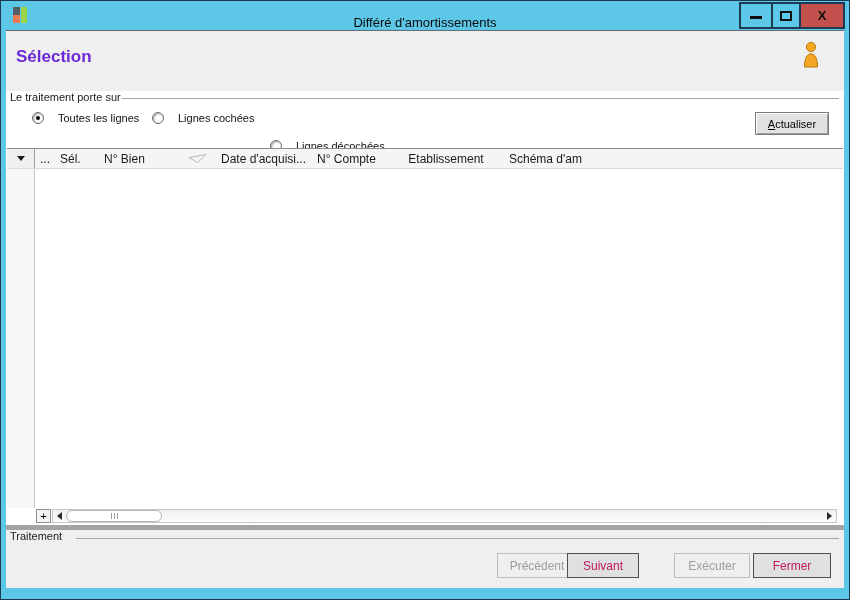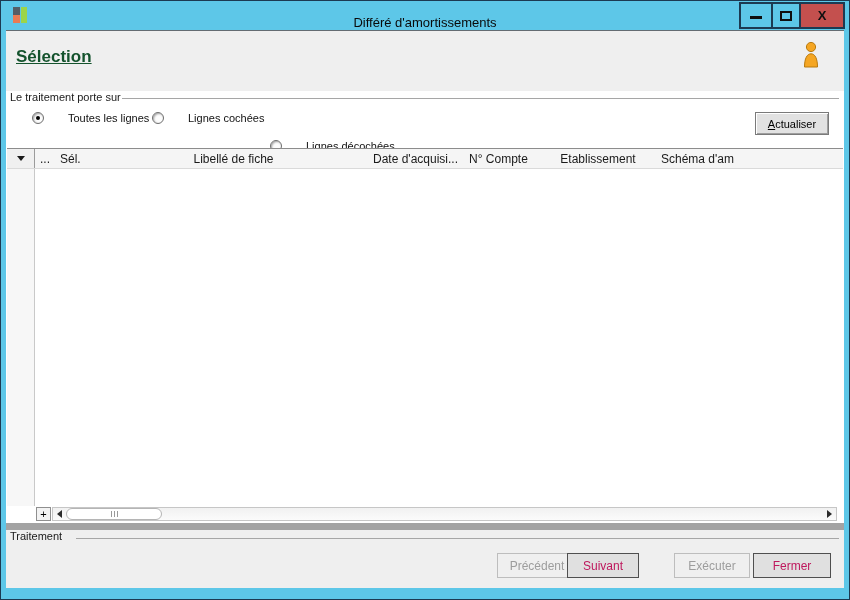--- a/index.html
+++ b/index.html
@@ -24,30 +24,30 @@
   .ctrl.max { width:30px; border-left:2px solid #1C3A52; border-right:2px solid #1C3A52; }
   .ctrl.close { width:42px; background:#C4504E; font-size:13px; font-weight:bold; color:#101010; }
   .min-glyph { width:12px; height:3px; background:#0f0f0f; margin-top:4px; }
   .max-glyph { width:12px; height:10px; border:2px solid #0f0f0f; }
 
   
   .content { position:absolute; left:5px; top:29px; width:838px; height:558px;
              background:#EFEFEF; border-top:1px solid #646C72; }
 
   .section-header { position:absolute; top:0; left:0; right:0; height:60px; }
-  .page-title { position:absolute; left:10px; top:16px; font-size:17px; font-weight:bold; color:#14532d;text-decoration:underline; }
+  .page-title { position:absolute; left:10px; top:16px; font-size:17px; font-weight:bold; color:#6d28d9; }
   .user-icon { position:absolute; right:22px; top:10px; }
 
   .main-panel { position:absolute; top:60px; left:0; right:0; height:439px;
-                background:#FFFFFF; border-bottom:7px solid #a3a3a3; }
+                background:#FFFFFF; border-bottom:5px solid #a3a3a3; }
   .group-label { position:absolute; left:4px; top:0; font-size:11px; color:#1a1a1a; z-index:2; }
   .group-line { position:absolute; height:1px; background:#A6A6A6; }
   .filter-line { top:7px; left:116px; right:5px; }
 
-  .radio-item { position:absolute; top:21px; display:flex; align-items:center; gap:24px;
+  .radio-item { position:absolute; top:21px; display:flex; align-items:center; gap:14px;
                 font-size:11px; color:#111; cursor:default; }
   .radio-circle { width:12px; height:12px; border-radius:50%; background:#FDFDFD;
                   border:1px solid #6E6E6E; box-shadow:inset 1px 1px 2px rgba(0,0,0,.35);
                   position:relative; flex-shrink:0; }
   .radio-circle.selected::after { content:""; position:absolute; left:3px; top:3px;
                   width:4px; height:4px; border-radius:50%; background:#000; }
 
   .refresh-btn { position:absolute; left:749px; top:21px; width:74px; height:23px;
                  font-size:11px; color:#000; background:#E2E2E2; border:1px solid #7A7A7A;
                  box-shadow:inset 1px 1px 0 #FFFFFF, inset -1px -1px 0 #9E9E9E;
@@ -160,22 +160,26 @@
           <div class="corner">
             <div class="corner-arrow"></div>
           </div>
           <div class="gcols" id="grid-cols">
               <div class="gcol" style="width: 20px; justify-content: center; padding-left: 0px;">
                 <span>...</span>
               </div>
               <div class="gcol" style="width: 46px; justify-content: flex-start; padding-left: 5px;">
                 <span>Sél.</span>
               </div>
-              <div class="gcol" style="width: 265px; justify-content: center; padding-left: 0px;">
-                <span>Libellé de fiche</span>
+              <div class="gcol" style="width: 113px; justify-content: flex-start; padding-left: 3px;">
+                <span>N° Bien</span>
+                <span class="sort-gap"></span>
+                <svg width="20" height="11" viewBox="0 0 20 11" style="margin-right: 6px;">
+                  <path d="M1 4.5 L18 1.5 L9.5 9.5 Z" fill="none" stroke="#B6B6BE" stroke-width="1"></path>
+                </svg>
               </div>
               <div class="gcol" style="width: 98px; justify-content: flex-start; padding-left: 7px;">
                 <span>Date d'acquisi...</span>
               </div>
               <div class="gcol" style="width: 84px; justify-content: flex-start; padding-left: 5px;">
                 <span>N° Compte</span>
               </div>
               <div class="gcol" style="width: 100px; justify-content: center; padding-left: 0px;">
                 <span>Etablissement</span>
               </div>

